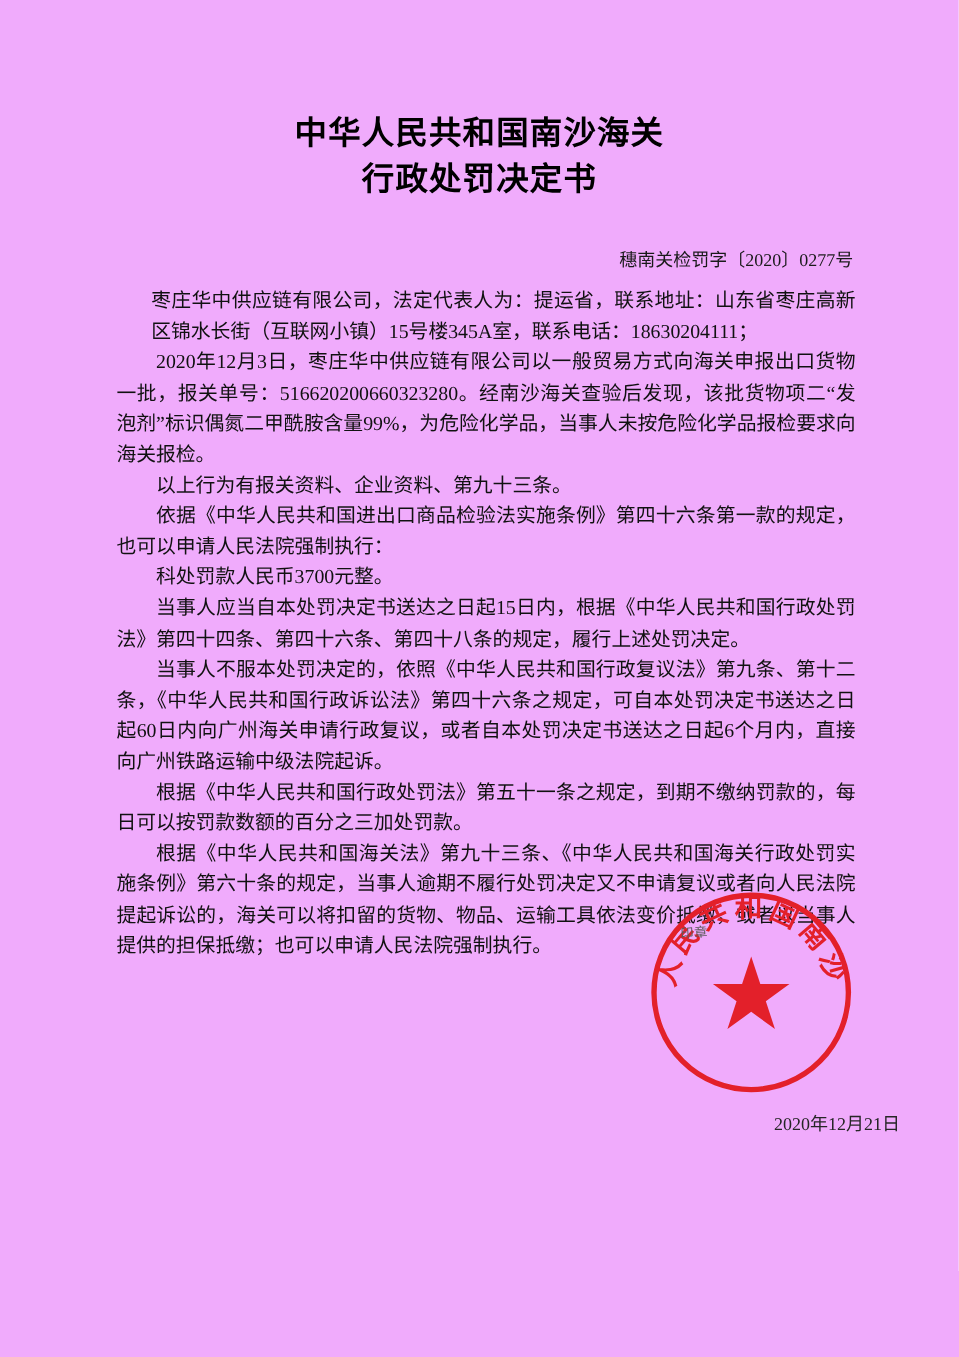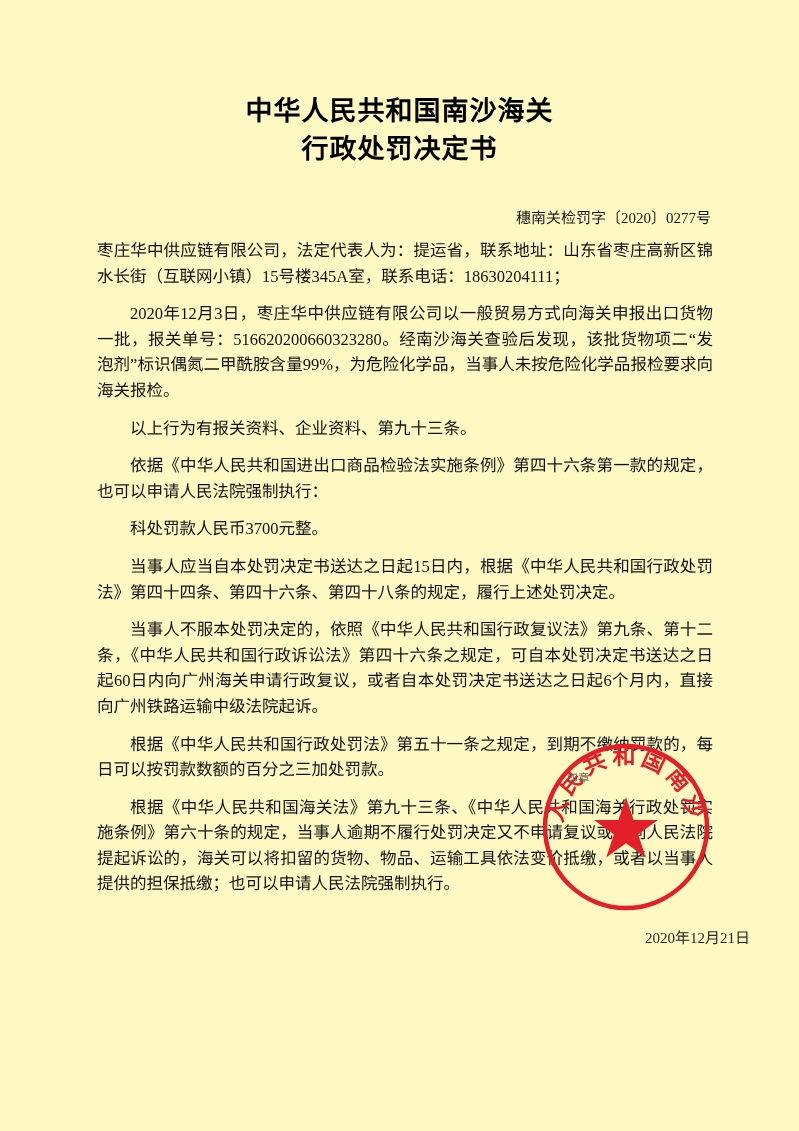--- a/index.html
+++ b/index.html
@@ -9,21 +9,21 @@
     background: #ffffff;
   }
   body {
     font-family: "Liberation Serif", "DejaVu Serif", serif;
     color: #000000;
   }
   .page {
     position: relative;
     width: 799px;
     height: 1131px;
-    background: #fef9c3;
+    background: #f0abfc;
     overflow: hidden;
     box-sizing: border-box;
   }
   .doc-title {
     margin: 0;
     padding-top: 92px;
     text-align: center;
     font-family: "Liberation Serif", "DejaVu Serif", serif;
     font-weight: bold;
     font-size: 27px;
@@ -51,24 +51,24 @@
   .para {
     margin: 0;
     font-size: 16.5px;
     line-height: 25.6px;
     text-align: justify;
     text-justify: inter-ideograph;
     color: #111111;
   }
   .para.indent {
     text-indent: 2em;
-    margin-top: 12px;
   }
   .para.flush {
     text-indent: 0;
+    margin-left: 29px;
   }
   .seal {
     position: absolute;
     left: 541px;
     top: 742px;
     width: 170px;
     height: 170px;
     pointer-events: none;
   }
   .seal svg {

